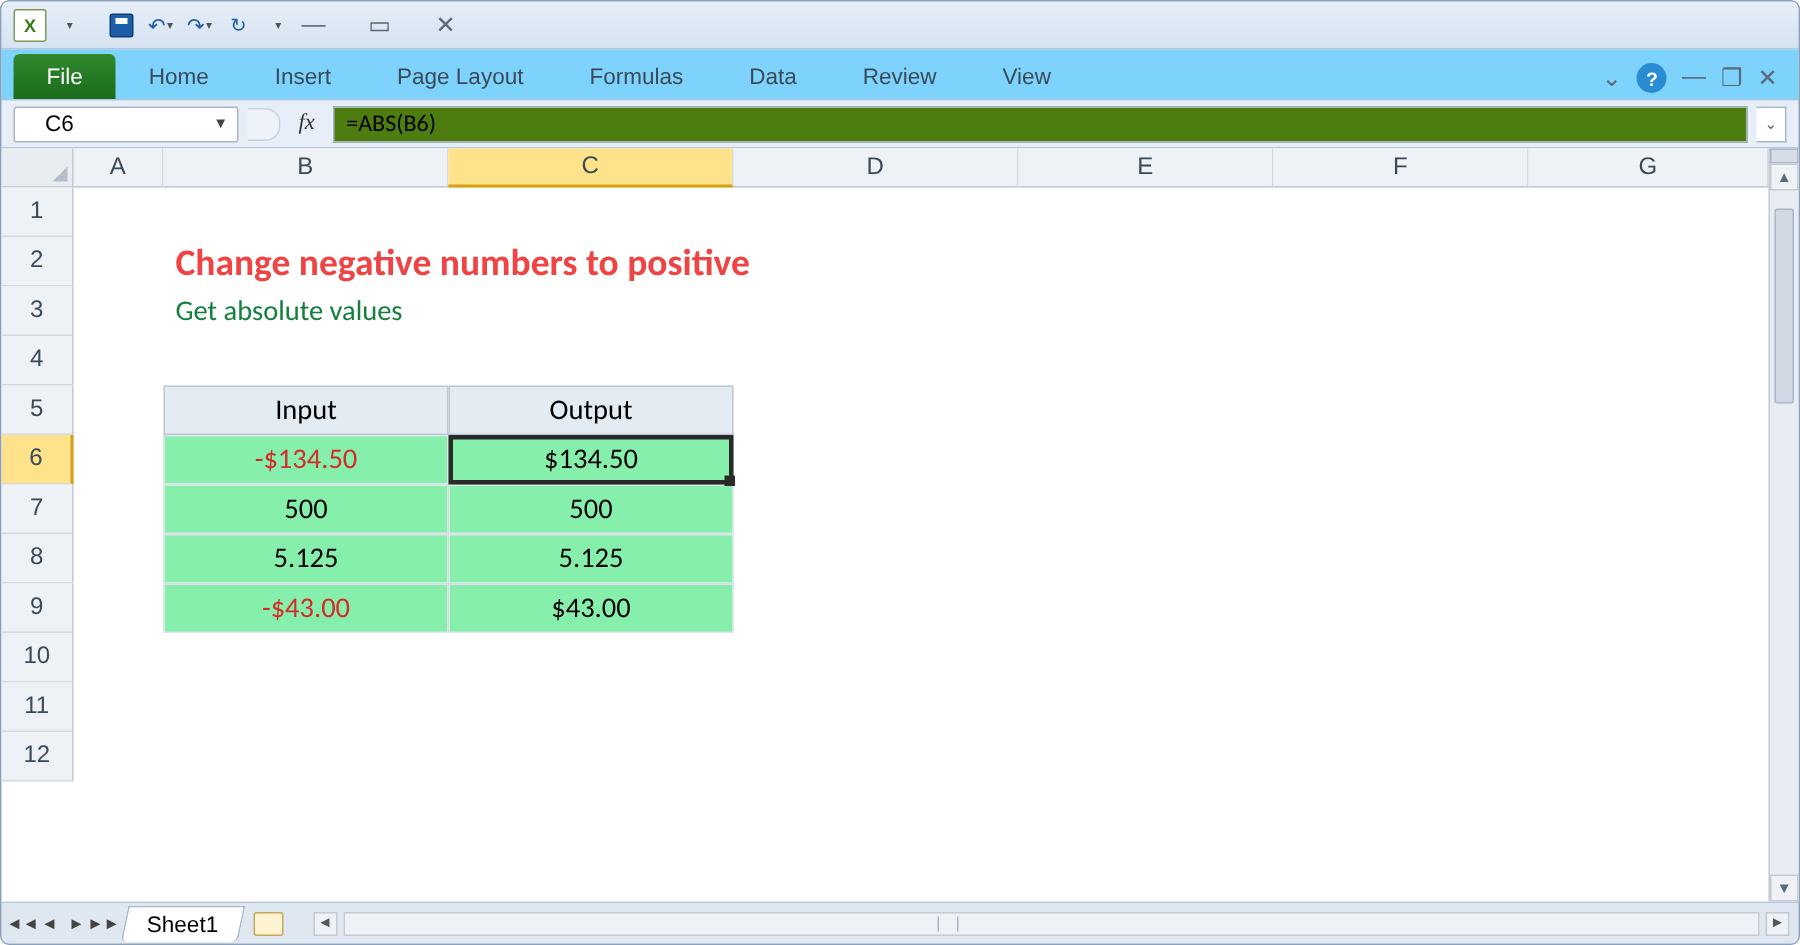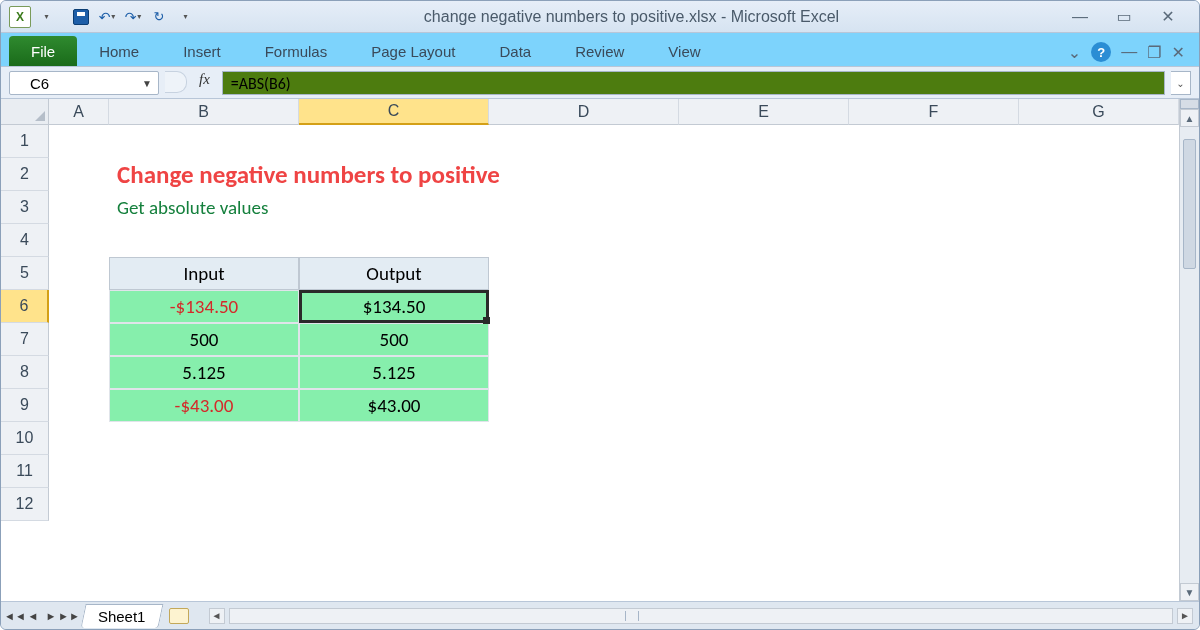--- a/index.html
+++ b/index.html
@@ -19,21 +19,21 @@
   .win-controls { display: flex; gap: 18px; padding-right: 10px; }
   .win-btn { width: 26px; height: 18px; color: #5a6a7a; font-size: 16px; display:flex; align-items:center; justify-content:center; }
   
   .ribbon { height: 34px; background: #7dd3fc; display: flex; align-items: flex-end; padding: 0 8px; border-bottom: 1px solid #b8c6d8; }
   .file-tab { background: linear-gradient(#2f8a2f,#1a6b1a); color: #fff; padding: 6px 22px; border-radius: 4px 4px 0 0; font-size: 15px; height: 30px; display:flex; align-items:center; }
   .tab { padding: 6px 22px; color: #3a4a5a; font-size: 15px; height: 30px; display:flex; align-items:center; cursor: default; }
   .ribbon-right { margin-left: auto; display: flex; align-items: center; gap: 10px; padding-right: 6px; padding-bottom: 4px; }
   .help-icon { width: 20px; height: 20px; border-radius: 50%; background: #2a8dd4; color: #fff; font-weight: bold; display: flex; align-items: center; justify-content: center; font-size: 13px; }
   .rb-min { color:#5a6a7a; font-size:16px; }
   
-  .fbar { height: 32px; background: #e7eef7; display: flex; padding: 4px 8px; gap: 6px; border-bottom: 1px solid #b8c6d8; }
+  .fbar { height: 32px; background: #e7eef7; display: flex; align-items: center; padding: 4px 8px; gap: 6px; border-bottom: 1px solid #b8c6d8; }
   .namebox { width: 150px; height: 24px; background: #fff; border: 1px solid #a7b6c8; display: flex; align-items: center; justify-content: space-between; padding: 0 6px 0 20px; border-radius: 2px; font-size: 15px; }
   .namebox .dd { color:#444; font-size:10px; }
   .fx-cancel { width: 22px; height: 22px; border: 1px solid #c7d2e0; border-left: none; background: #eef3f9; border-radius: 0 10px 10px 0; }
   .fx-label { font-style: italic; font-family: "Times New Roman", serif; font-size: 15px; color: #333; padding: 0 6px; }
   .formula-input { flex: 1; height: 24px; background: #4d7c0f; border: 1px solid #a7b6c8; padding: 0 8px; font-size: 16px; font-family: Calibri, sans-serif; display: flex; align-items: center; }
   .fbar-expand { width: 20px; height: 24px; border: 1px solid #a7b6c8; border-left: none; background: #fff; display:flex; align-items:center; justify-content:center; font-size:10px; color:#555;}
   
   .grid-area { flex: 1; display: flex; background: #fff; position: relative; }
   .corner { width: 48px; height: 26px; background: #e9edf2; border-right: 1px solid #c3cad3; border-bottom: 1px solid #c3cad3; position: relative; }
   .corner::after { content:""; position:absolute; right:3px; bottom:3px; width:0; height:0; border-left:10px solid transparent; border-bottom:10px solid #b5bec9; }
@@ -92,35 +92,34 @@
           <span class="redo-icon">↷</span>
           <span class="chev">▾</span>
         </div>
       <div class="qat-btn">
           <span style="color:#1d5ea8;">↻</span>
         </div>
       <div class="qat-btn">
           <span class="chev">▾</span>
         </div>
     </div>
-    <div class="titletext">change negative numbers to positive.xlsx  -  Microsoft Excel</div>
     <div class="win-controls">
       <div class="win-btn">—</div>
       <div class="win-btn">▭</div>
       <div class="win-btn">✕</div>
     </div>
   </div>
 
   <div class="ribbon">
     <div class="file-tab">File</div>
     <div id="ribbon-tabs-holder" style="display:flex;">
         <div class="tab">Home</div>
         <div class="tab">Insert</div>
+        <div class="tab">Page Layout</div>
         <div class="tab">Formulas</div>
-        <div class="tab">Page Layout</div>
         <div class="tab">Data</div>
         <div class="tab">Review</div>
         <div class="tab">View</div>
       </div>
     <div class="ribbon-right">
       <span class="rb-min">⌄</span>
       <div class="help-icon">?</div>
       <span class="rb-min">—</span>
       <span class="rb-min">❐</span>
       <span class="rb-min">✕</span>

